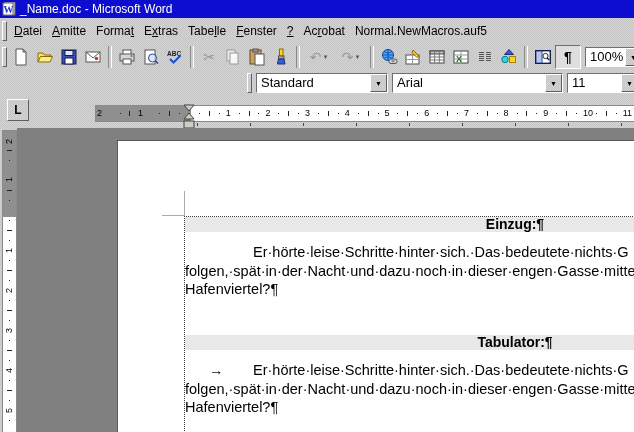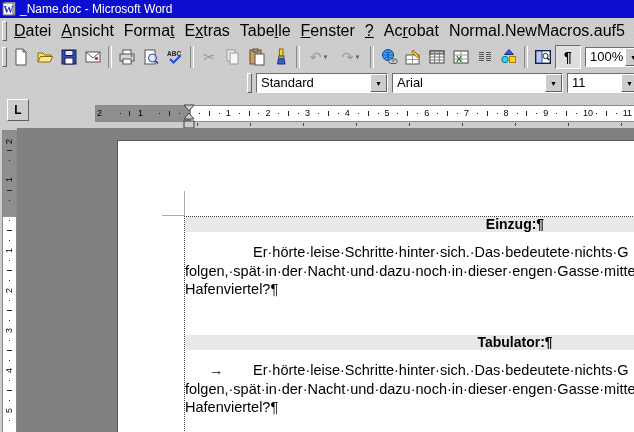--- a/index.html
+++ b/index.html
@@ -14,21 +14,21 @@
   .sunken{border-top:1px solid #6e6e6e;border-left:1px solid #6e6e6e;
           border-right:1px solid #ffffff;border-bottom:1px solid #ffffff;}
   
   #title-bar{position:absolute;left:0;top:0;width:634px;height:18px;background:#0d0dcf;
     display:flex;align-items:center;padding-left:2px;box-sizing:border-box;}
   #title-text{color:#fff;font-size:12px;font-weight:normal;margin-left:4px;white-space:nowrap;}
   
   #menu-bar{position:absolute;left:0;top:18px;width:634px;height:26px;display:flex;
     align-items:center;overflow:hidden;white-space:nowrap;}
   .row-grip{width:3px;height:18px;margin:0 2px 0 2px;flex:none;}
-  .menu-item{font-size:16px;color:#000;padding:3px 5px;flex:none;cursor:default;}
+  .menu-item{font-size:12px;color:#000;padding:3px 5px;flex:none;cursor:default;}
   .menu-item u{text-decoration:underline;text-underline-offset:1px;}
   
   .toolbar{position:absolute;left:0;width:634px;height:26px;display:flex;align-items:center;overflow:hidden;}
   #toolbar-standard{top:44px}
   #toolbar-formatting{top:70px}
   .tb-btn{width:24px;height:22px;flex:none;display:flex;align-items:center;justify-content:center;position:relative;}
   .tb-btn.wide{width:32px}
   .tb-sep{width:2px;height:22px;margin:0 3px;border-left:1px solid #8a8a8a;border-right:1px solid #ffffff;flex:none;}
   .pressed{border-top:1px solid #6e6e6e;border-left:1px solid #6e6e6e;
            border-right:1px solid #fff;border-bottom:1px solid #fff;background:#dedede;}
@@ -78,21 +78,21 @@
     <rect x="3" y="0" width="10" height="13" fill="#d8d8d8" stroke="#666"></rect>
     <rect x="1" y="1" width="10" height="12" fill="#ffffff" stroke="#666"></rect>
     <text x="1.5" y="11" font-size="10" font-weight="bold" fill="#2233cc" font-family="Liberation Serif,serif">W</text>
   </svg>
   <span id="title-text">_Name.doc - Microsoft Word</span>
 </div>
 
 <div id="menu-bar" class="dither">
   <div class="row-grip raised dither"></div>
   <div class="menu-item"><span></span><u>D</u><span>atei</span></div>
-  <div class="menu-item"><span></span><u>A</u><span>nsicht</span></div>
+  <div class="menu-item"><span></span><u>A</u><span>mitte</span></div>
   <div class="menu-item"><span>Forma</span><u>t</u><span></span></div>
   <div class="menu-item"><span>E</span><u>x</u><span>tras</span></div>
   <div class="menu-item"><span>Tabe</span><u>l</u><span>le</span></div>
   <div class="menu-item"><span></span><u>F</u><span>enster</span></div>
   <div class="menu-item"><span></span><u>?</u><span></span></div>
   <div class="menu-item"><span>Ac</span><u>r</u><span>obat</span></div>
   <div class="menu-item"><span>Normal.NewMacros.auf5</span><u></u><span></span></div>
 </div>
 
 <div id="toolbar-standard" class="toolbar dither">

